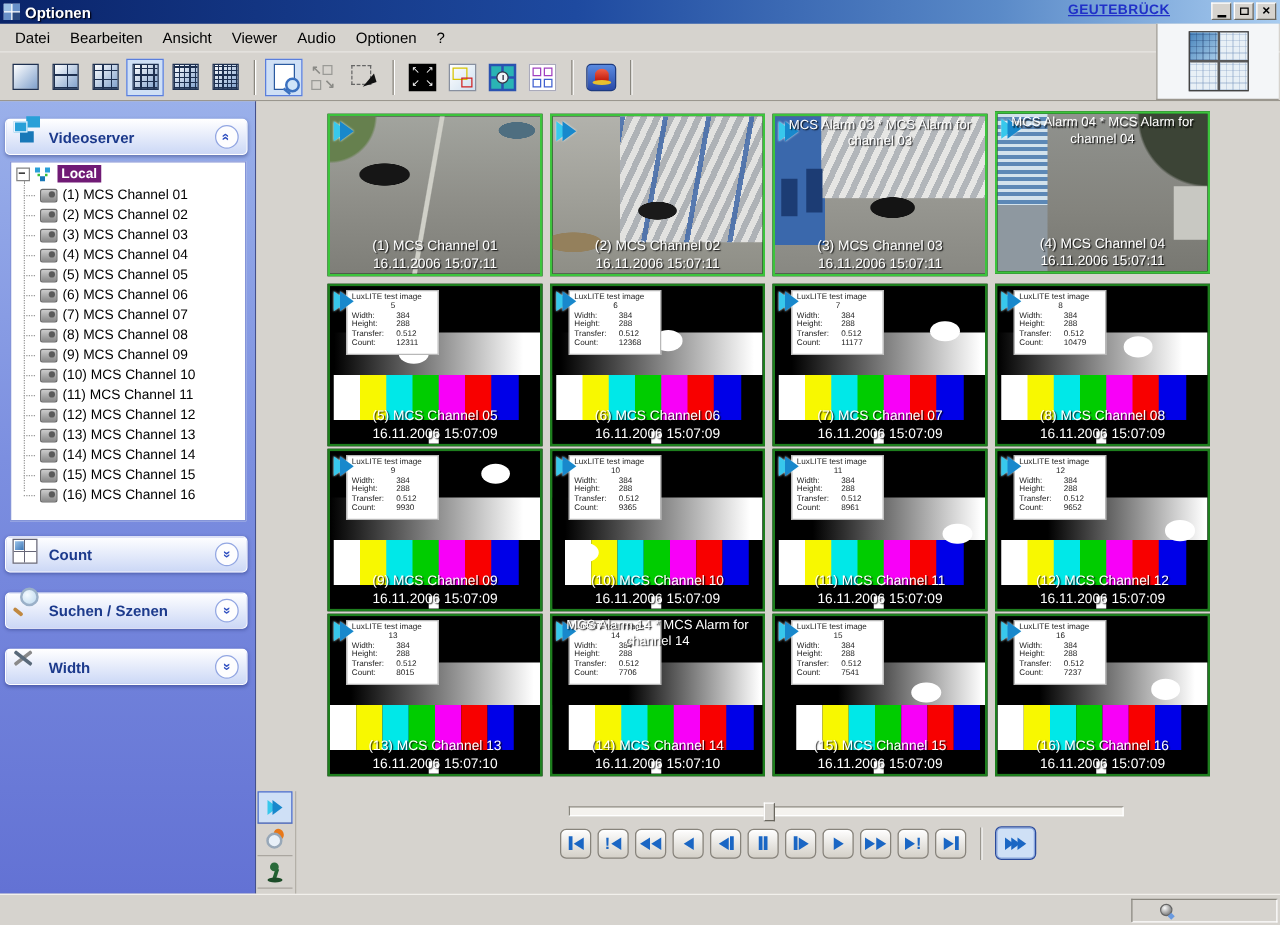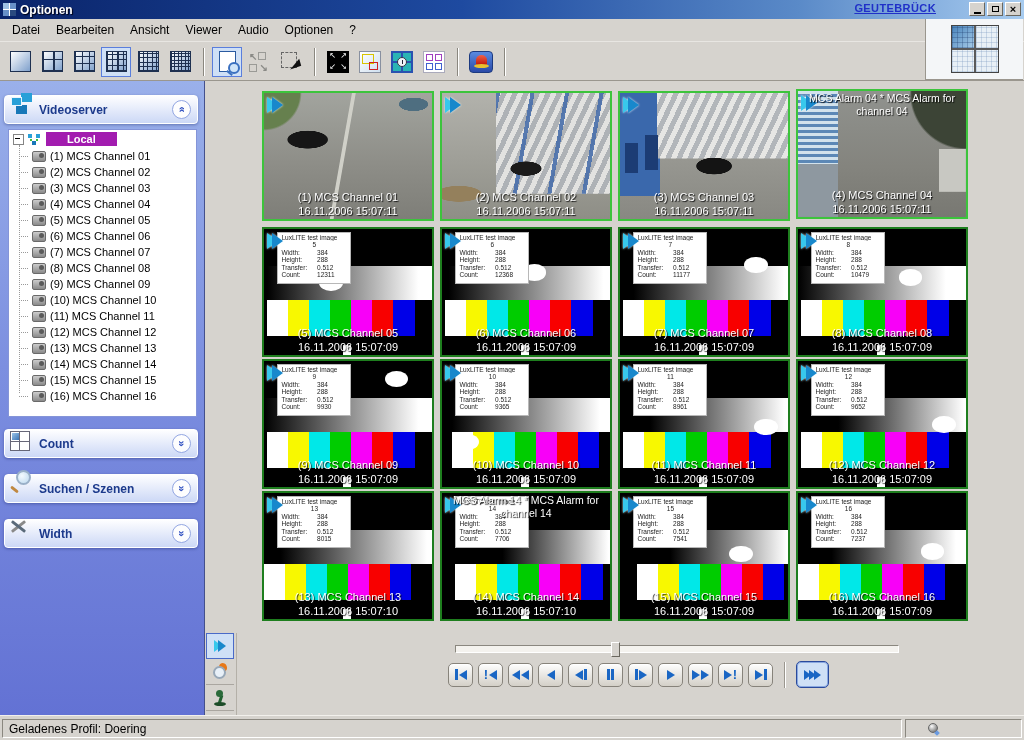--- a/index.html
+++ b/index.html
@@ -94,21 +94,21 @@
   .sec-chevron.up span{transform:rotate(-90deg);}
   
   .tree-panel{position:absolute;left:8px;top:48px;width:189px;height:288px;background:#fff;border:1px solid #8494d8;
     font-size:11px;overflow:hidden;box-sizing:border-box;}
   .tree-root{display:flex;align-items:center;height:18px;padding-left:4px;}
   .expander{width:9px;height:9px;border:1px solid #848484;background:#fff;position:relative;margin-right:4px;flex:none;}
   .expander i{position:absolute;left:1px;top:3px;width:5px;height:1px;background:#000;}
   .net-ico{width:14px;height:12px;position:relative;margin-right:4px;flex:none;}
   .net-ico i.m{position:absolute;left:0;top:1px;width:4px;height:4px;background:#28a0d8;box-shadow:8px 0 0 #28a0d8,4px 7px 0 #1878b8;}
   .net-ico i.g{position:absolute;left:2px;top:6px;width:2px;height:2px;background:#3cc03c;box-shadow:6px 0 0 #3cc03c;}
-  .root-label{background:#a21caf;color:#fff;padding:0 21px;line-height:14px;font-weight:bold;}
+  .root-label{background:#701a75;color:#fff;padding:0 3px;line-height:14px;font-weight:bold;}
   .tree-children{position:relative;}
   .tree-children::before{content:'';position:absolute;left:10px;top:-3px;height:calc(100% - 8px);border-left:1px dotted #999;}
   .tree-row{display:flex;align-items:center;height:16px;padding-left:23px;position:relative;}
   .tree-row::before{content:'';position:absolute;left:10px;top:8px;width:9px;border-top:1px dotted #999;}
   .cam-ico{width:12px;height:9px;background:linear-gradient(180deg,#cccccc,#8a8a8a);border:1px solid #6a6a6a;
     border-radius:2px;position:relative;margin-right:4px;flex:none;}
   .cam-ico i{position:absolute;right:1px;top:1px;width:5px;height:5px;border-radius:50%;background:#5a5a5a;}
   .tree-lbl{white-space:nowrap;}
   
   .main{position:absolute;left:205px;top:0;width:819px;height:100%;background:#d6d3ce;}
@@ -508,20 +508,21 @@
           </div>
           <div class="cell-label">(2) MCS Channel 02</div>
           <div class="cell-time">16.11.2006 15:07:11</div>
         </div>
         <div class="cell row1" style="left: 413px; top: 10px;">
           <div class="scene cam3"></div>
           <div class="live-ico">
             <span class="chv c1"></span>
             <span class="chv c2"></span>
           </div>
+          <div class="cell-alarm">MCS Alarm 03 * MCS Alarm for channel 03</div>
           <div class="cell-label">(3) MCS Channel 03</div>
           <div class="cell-time">16.11.2006 15:07:11</div>
         </div>
         <div class="cell row1" style="left: 591px; top: 8px;">
           <div class="scene cam4"></div>
           <div class="live-ico">
             <span class="chv c1"></span>
             <span class="chv c2"></span>
           </div>
           <div class="cell-alarm">MCS Alarm 04 * MCS Alarm for channel 04</div>
@@ -1099,19 +1100,18 @@
             <span class="g-tr"></span>
             <span class="g-tr"></span>
             <span class="g-tr"></span>
           </div>
         </span>
     </div>
   </div>
 </div>
 
 <div class="statusbar">
-  <div class="sb-panel sb-left">Geladenes Profil: Doering</div>
   <div class="sb-panel sb-right">
     <span class="sb-ico">
         <i></i>
       </span>
   </div>
 </div>
 
 </body></html>

